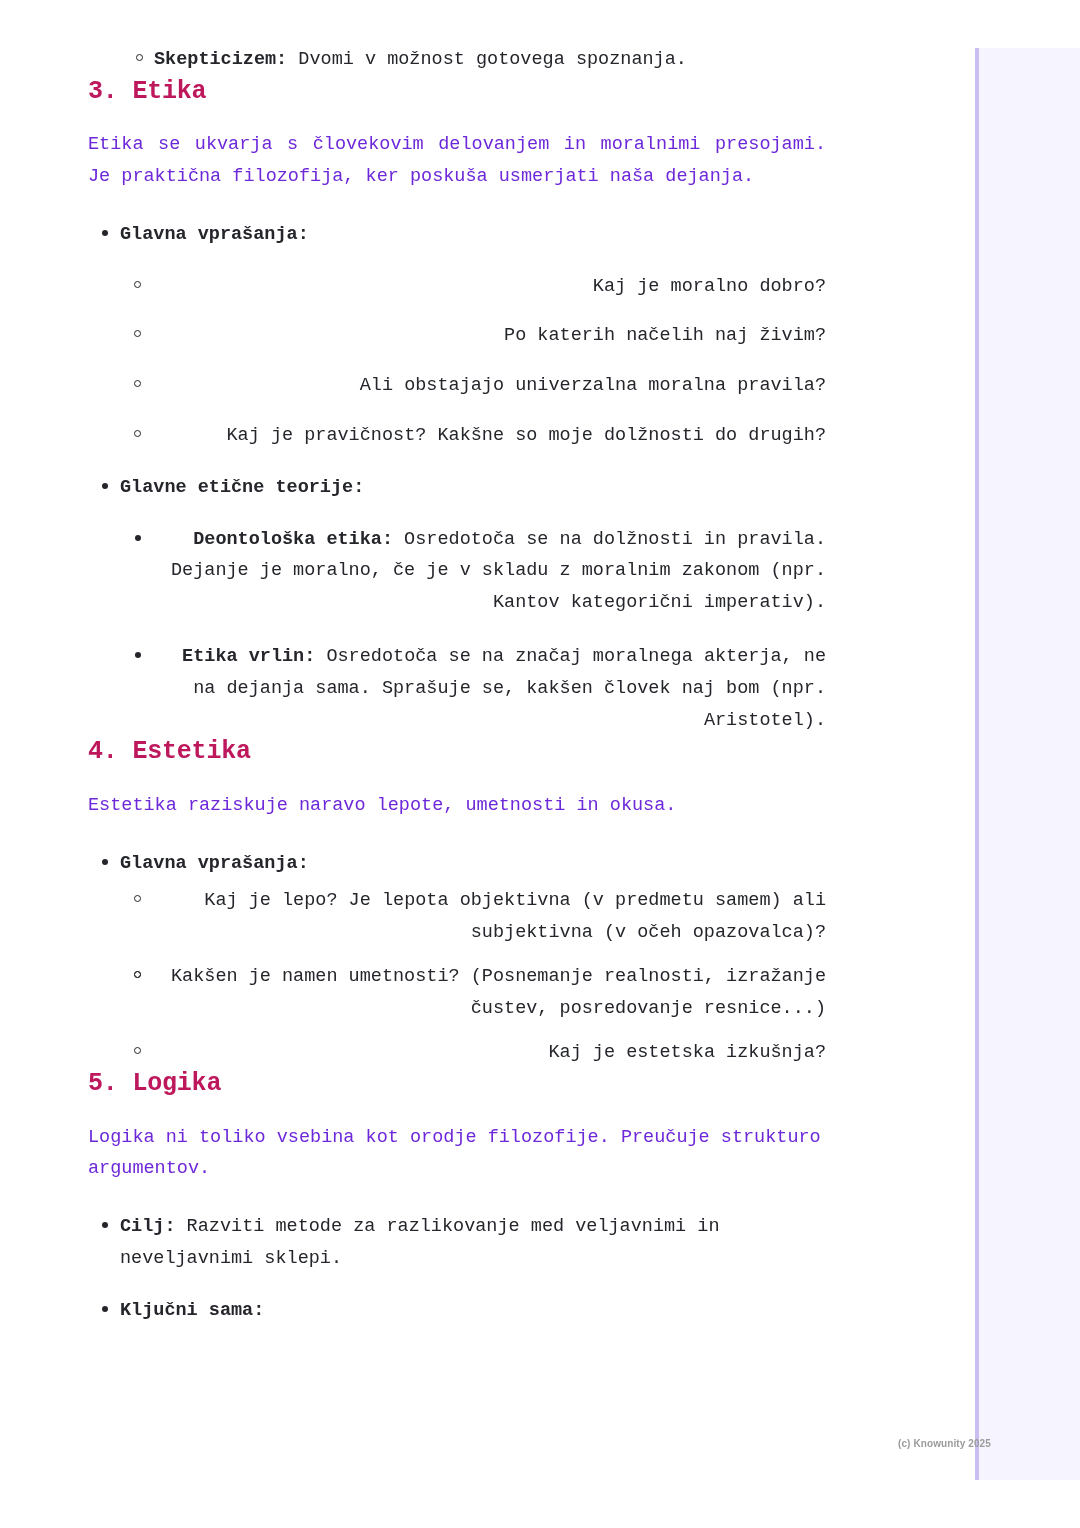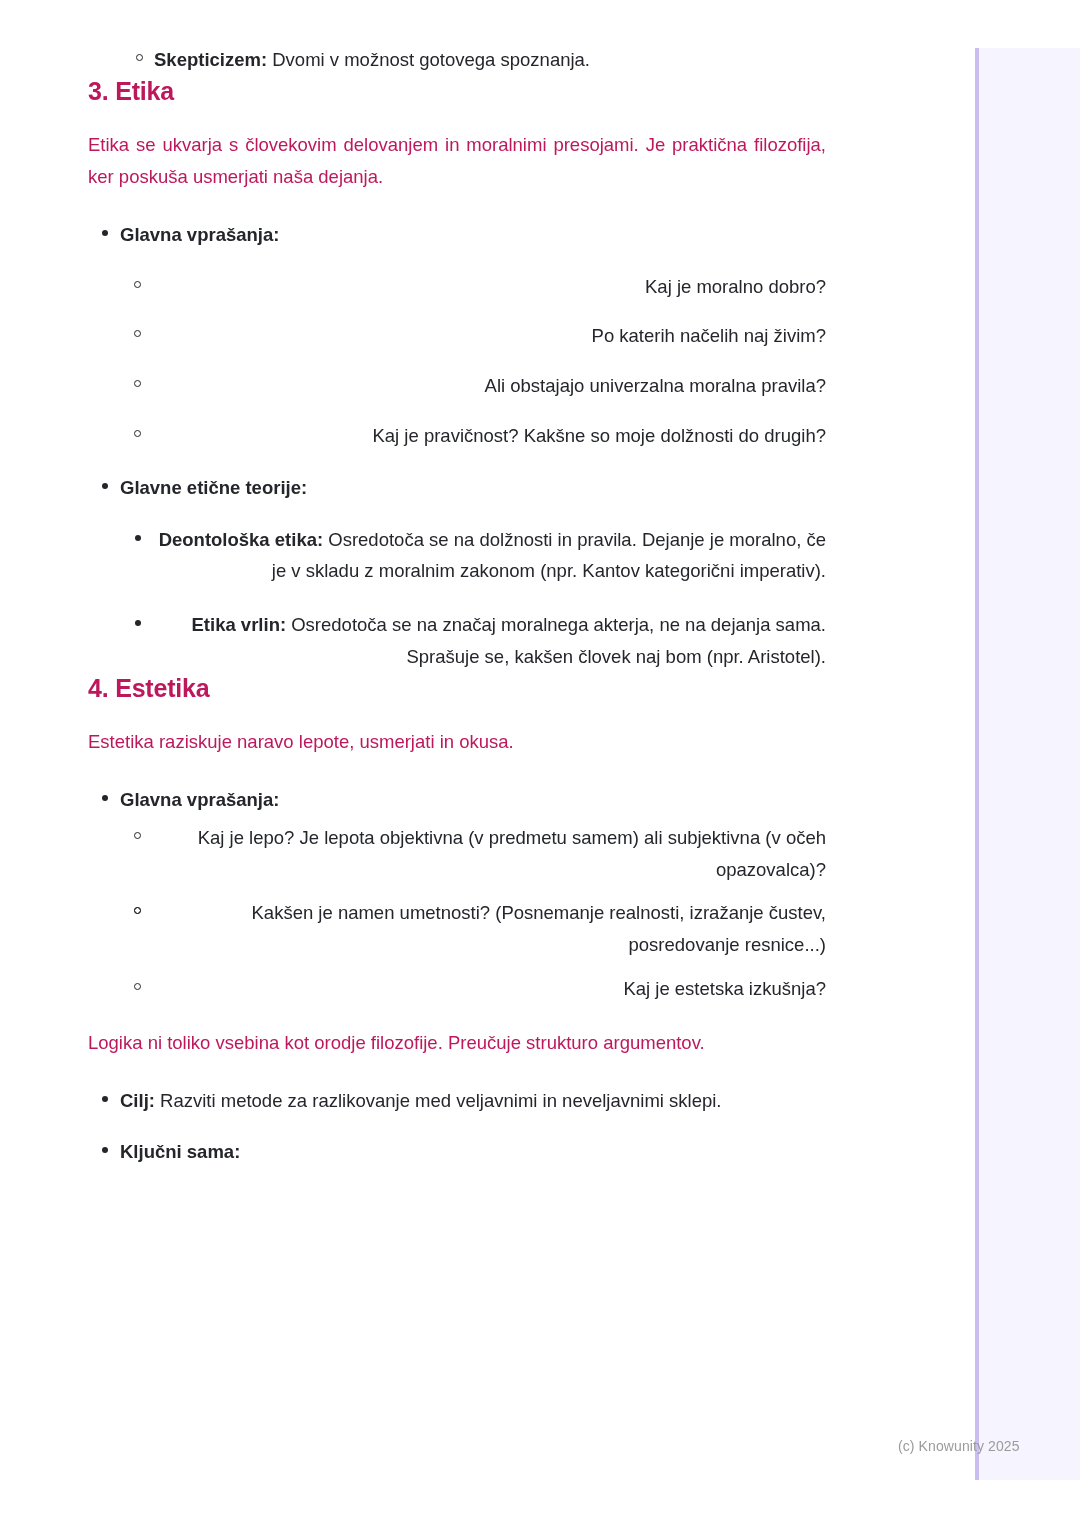--- a/index.html
+++ b/index.html
@@ -29,41 +29,42 @@
   }
 
   #page {
     position: absolute;
     left: 0;
     top: 0;
     width: 975px;
     height: 1528px;
     box-sizing: border-box;
     padding: 44px 150px 0 88px;
+    font-family: Liberation Mono, monospace;
   }
 
   .doc-flow { width: 738px; }
 
   h2.section-heading {
     color: #be185d;
     font-size: 25px;
     font-weight: 700;
     letter-spacing: -0.2px;
     margin: 0;
     line-height: 1.25;
   }
   .sec3-heading { margin-top: 48px; }
   .sec4-heading { margin-top: 52px; }
   .sec5-heading { margin-top: 54px; }
 
   p.para {
     font-size: 18.5px;
     line-height: 1.72;
     margin: 22px 0 0 0;
-    color: #be185d;
+    color: #6d28d9;
   }
   p.justified { text-align: justify; }
 
   ul {
     margin: 0;
     padding: 0;
     list-style: none;
   }
 
   
@@ -140,24 +141,25 @@
     height: 7px;
     border-radius: 50%;
     border: 1.6px solid #24262b;
     box-sizing: border-box;
   }
 
   #watermark {
     position: absolute;
     left: 898px;
     top: 1438px;
-    font-size: 14px;
+    font-size: 10px;
     color: #9b9b9b;
     white-space: nowrap;
     letter-spacing: 0.1px;
+    font-weight: bold;
   }
 </style>
 </head>
 <body>
 
 <div id="right-band"></div>
 
 <div id="page">
   <div class="doc-flow">
 
@@ -186,34 +188,35 @@
             <span class="mk"></span><b>Deontološka etika:</b><span> Osredotoča se na dolžnosti in pravila. Dejanje je moralno, če je v skladu z moralnim zakonom (npr. Kantov kategorični imperativ).</span>
           </li>
           <li>
             <span class="mk"></span><b>Etika vrlin:</b><span> Osredotoča se na značaj moralnega akterja, ne na dejanja sama. Sprašuje se, kakšen človek naj bom (npr. Aristotel).</span>
           </li>
         </ul>
       </li>
     </ul>
 
     <h2 class="section-heading sec4-heading">4. Estetika</h2>
-    <p class="para">Estetika raziskuje naravo lepote, usmerjati in okusa.</p>
+    <p class="para">Estetika raziskuje naravo lepote, umetnosti in okusa.</p>
 
     <ul class="lvl1">
       <li>
         <span class="mk"></span><b>Glavna vprašanja:</b>
         <ul class="lvl2 tight">
           <li><span class="mk"></span><span>Kaj je lepo? Je lepota objektivna (v predmetu samem) ali subjektivna (v očeh opazovalca)?</span></li>
           <li><span class="mk"></span></li>
           <li><span class="mk"></span><span>Kakšen je namen umetnosti? (Posnemanje realnosti, izražanje čustev, posredovanje resnice...)</span></li>
           <li><span class="mk"></span><span>Kaj je estetska izkušnja?</span></li>
         </ul>
       </li>
     </ul>
 
+    <h2 class="section-heading sec5-heading">5. Logika</h2>
     <p class="para">Logika ni toliko vsebina kot orodje filozofije. Preučuje strukturo argumentov.</p>
 
     <ul class="lvl1">
       <li>
         <span class="mk"></span><b>Cilj:</b><span> Razviti metode za razlikovanje med veljavnimi in neveljavnimi sklepi.</span>
       </li>
       <li>
         <span class="mk"></span><b>Ključni sama:</b><span></span>
       </li>
     </ul>

